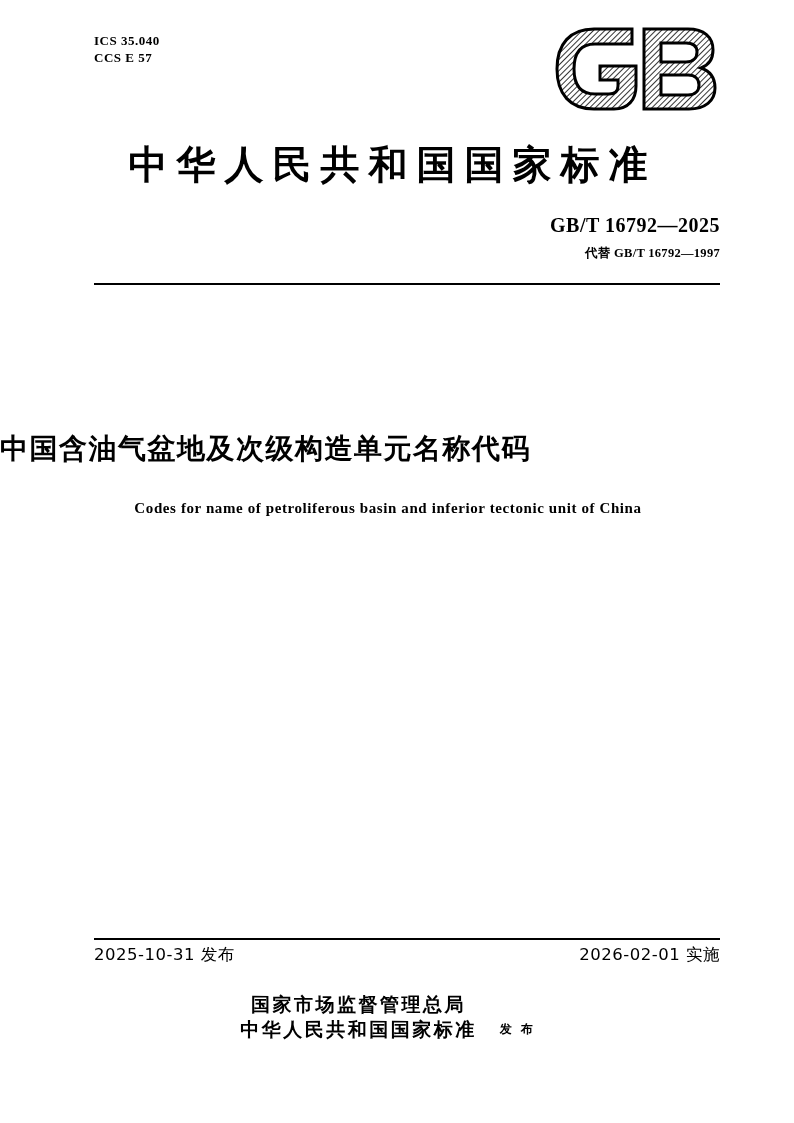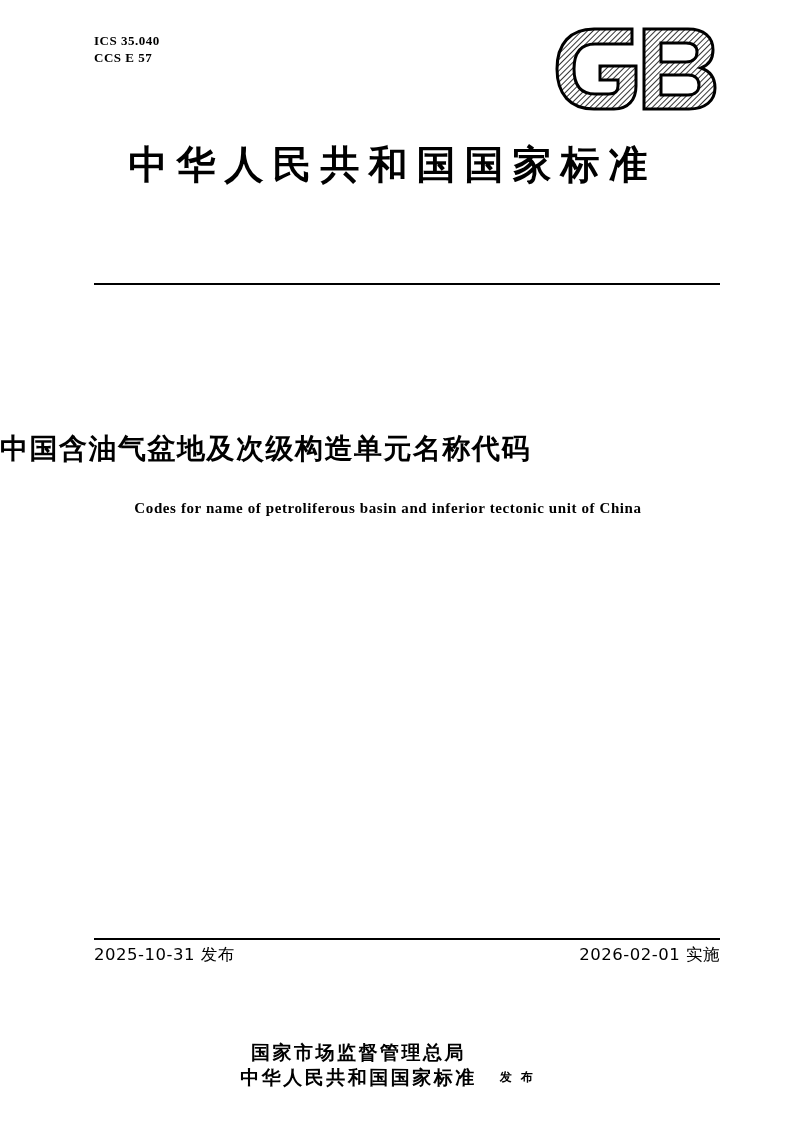--- a/index.html
+++ b/index.html
@@ -145,21 +145,21 @@
     font-family: "DejaVu Sans", "Liberation Sans", sans-serif;
     font-size: 16.5px;
     letter-spacing: 0.5px;
   }
   .date-row .seg { white-space: nowrap; }
 
   
   .issuer {
     position: absolute;
     left: 0; right: 0;
-    top: 1040px;
+    top: 992px;
     display: flex;
     justify-content: center;
     align-items: center;
     gap: 7px;
   }
   .issuer-names {
     font-family: "DejaVu Sans", "Liberation Sans", sans-serif;
     font-weight: bold;
     font-size: 19px;
     line-height: 25px;
@@ -202,20 +202,24 @@
       <g>
         <path d="M92 3 L136 3 C152 3 161 11 161 24 C161 33 157 39 149 42 C158 45 163 52 163 62 C163 75 153 83 137 83 L92 83 Z
                  M109 17 L109 36 L134 36 C141 36 145 32 145 26 C145 20 141 17 134 17 Z
                  M109 49 L109 69 L136 69 C143 69 147 65 147 59 C147 53 143 49 136 49 Z" fill="url(#hatch)" stroke="#000000" stroke-width="3" fill-rule="evenodd"></path>
       </g>
     </svg>
   </div>
 
   <div class="cn-title">中华人民共和国国家标准</div>
 
+  <div class="std-no">
+    <div class="num">GB/T 16792—2025</div>
+    <div class="replace">代替 GB/T 16792—1997</div>
+  </div>
 
   <div class="rule-top"></div>
 
 
   <div class="doc-title-cn">中国含油气盆地及次级构造单元名称代码</div>
   <div class="doc-title-en">Codes for name of petroliferous basin and inferior tectonic unit of China</div>
 
   <div class="rule-bottom"></div>
 
   <div class="date-row">

